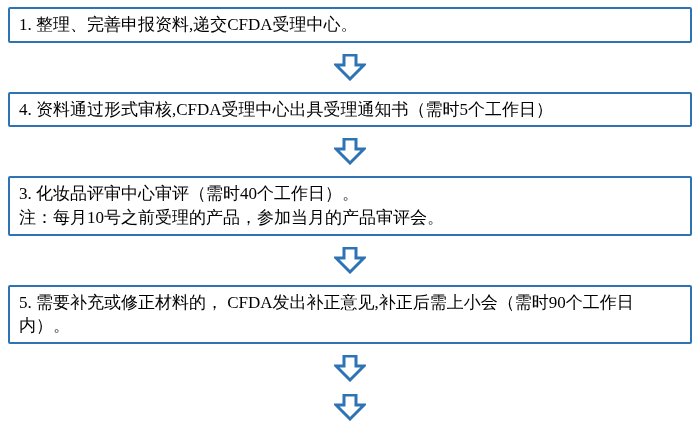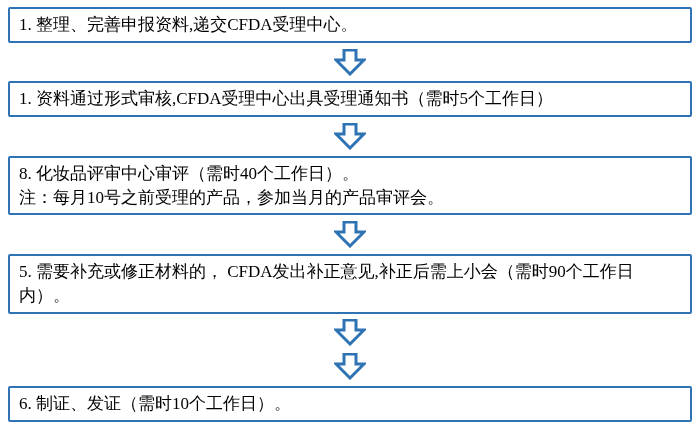--- a/index.html
+++ b/index.html
@@ -47,29 +47,29 @@
 <div class="canvas">
 
   <div class="step-box">1. 整理、完善申报资料,递交CFDA受理中心。</div>
 
   <div class="arrow-row">
     <svg width="32" height="27" viewBox="0 0 32 27" aria-hidden="true">
       <path d="M10 1 L22 1 L22 11 L30 11 L16 25 L2 11 L10 11 Z" fill="#ffffff" stroke="#2E74B5" stroke-width="3" stroke-linejoin="miter"></path>
     </svg>
   </div>
 
-  <div class="step-box">1. 资料通过形式审核,CFDA受理中心出具受理通知书（需时5个工作日）</div>
+  <div class="step-box">4. 资料通过形式审核,CFDA受理中心出具受理通知书（需时5个工作日）</div>
 
   <div class="arrow-row">
     <svg width="32" height="27" viewBox="0 0 32 27" aria-hidden="true">
       <path d="M10 1 L22 1 L22 11 L30 11 L16 25 L2 11 L10 11 Z" fill="#ffffff" stroke="#2E74B5" stroke-width="3" stroke-linejoin="miter"></path>
     </svg>
   </div>
 
-  <div class="step-box">8. 化妆品评审中心审评（需时40个工作日）。
+  <div class="step-box">3. 化妆品评审中心审评（需时40个工作日）。
 注：每月10号之前受理的产品，参加当月的产品审评会。</div>
 
   <div class="arrow-row">
     <svg width="32" height="27" viewBox="0 0 32 27" aria-hidden="true">
       <path d="M10 1 L22 1 L22 11 L30 11 L16 25 L2 11 L10 11 Z" fill="#ffffff" stroke="#2E74B5" stroke-width="3" stroke-linejoin="miter"></path>
     </svg>
   </div>
 
   <div class="step-box">5.  需要补充或修正材料的， CFDA发出补正意见,补正后需上小会（需时90个工作日内）。</div>
 
@@ -79,15 +79,14 @@
     </svg>
   </div>
 
 
   <div class="arrow-row">
     <svg width="32" height="27" viewBox="0 0 32 27" aria-hidden="true">
       <path d="M10 1 L22 1 L22 11 L30 11 L16 25 L2 11 L10 11 Z" fill="#ffffff" stroke="#2E74B5" stroke-width="3" stroke-linejoin="miter"></path>
     </svg>
   </div>
 
-  <div class="step-box">6. 制证、发证（需时10个工作日）。</div>
 
 </div>
 
 </body></html>

